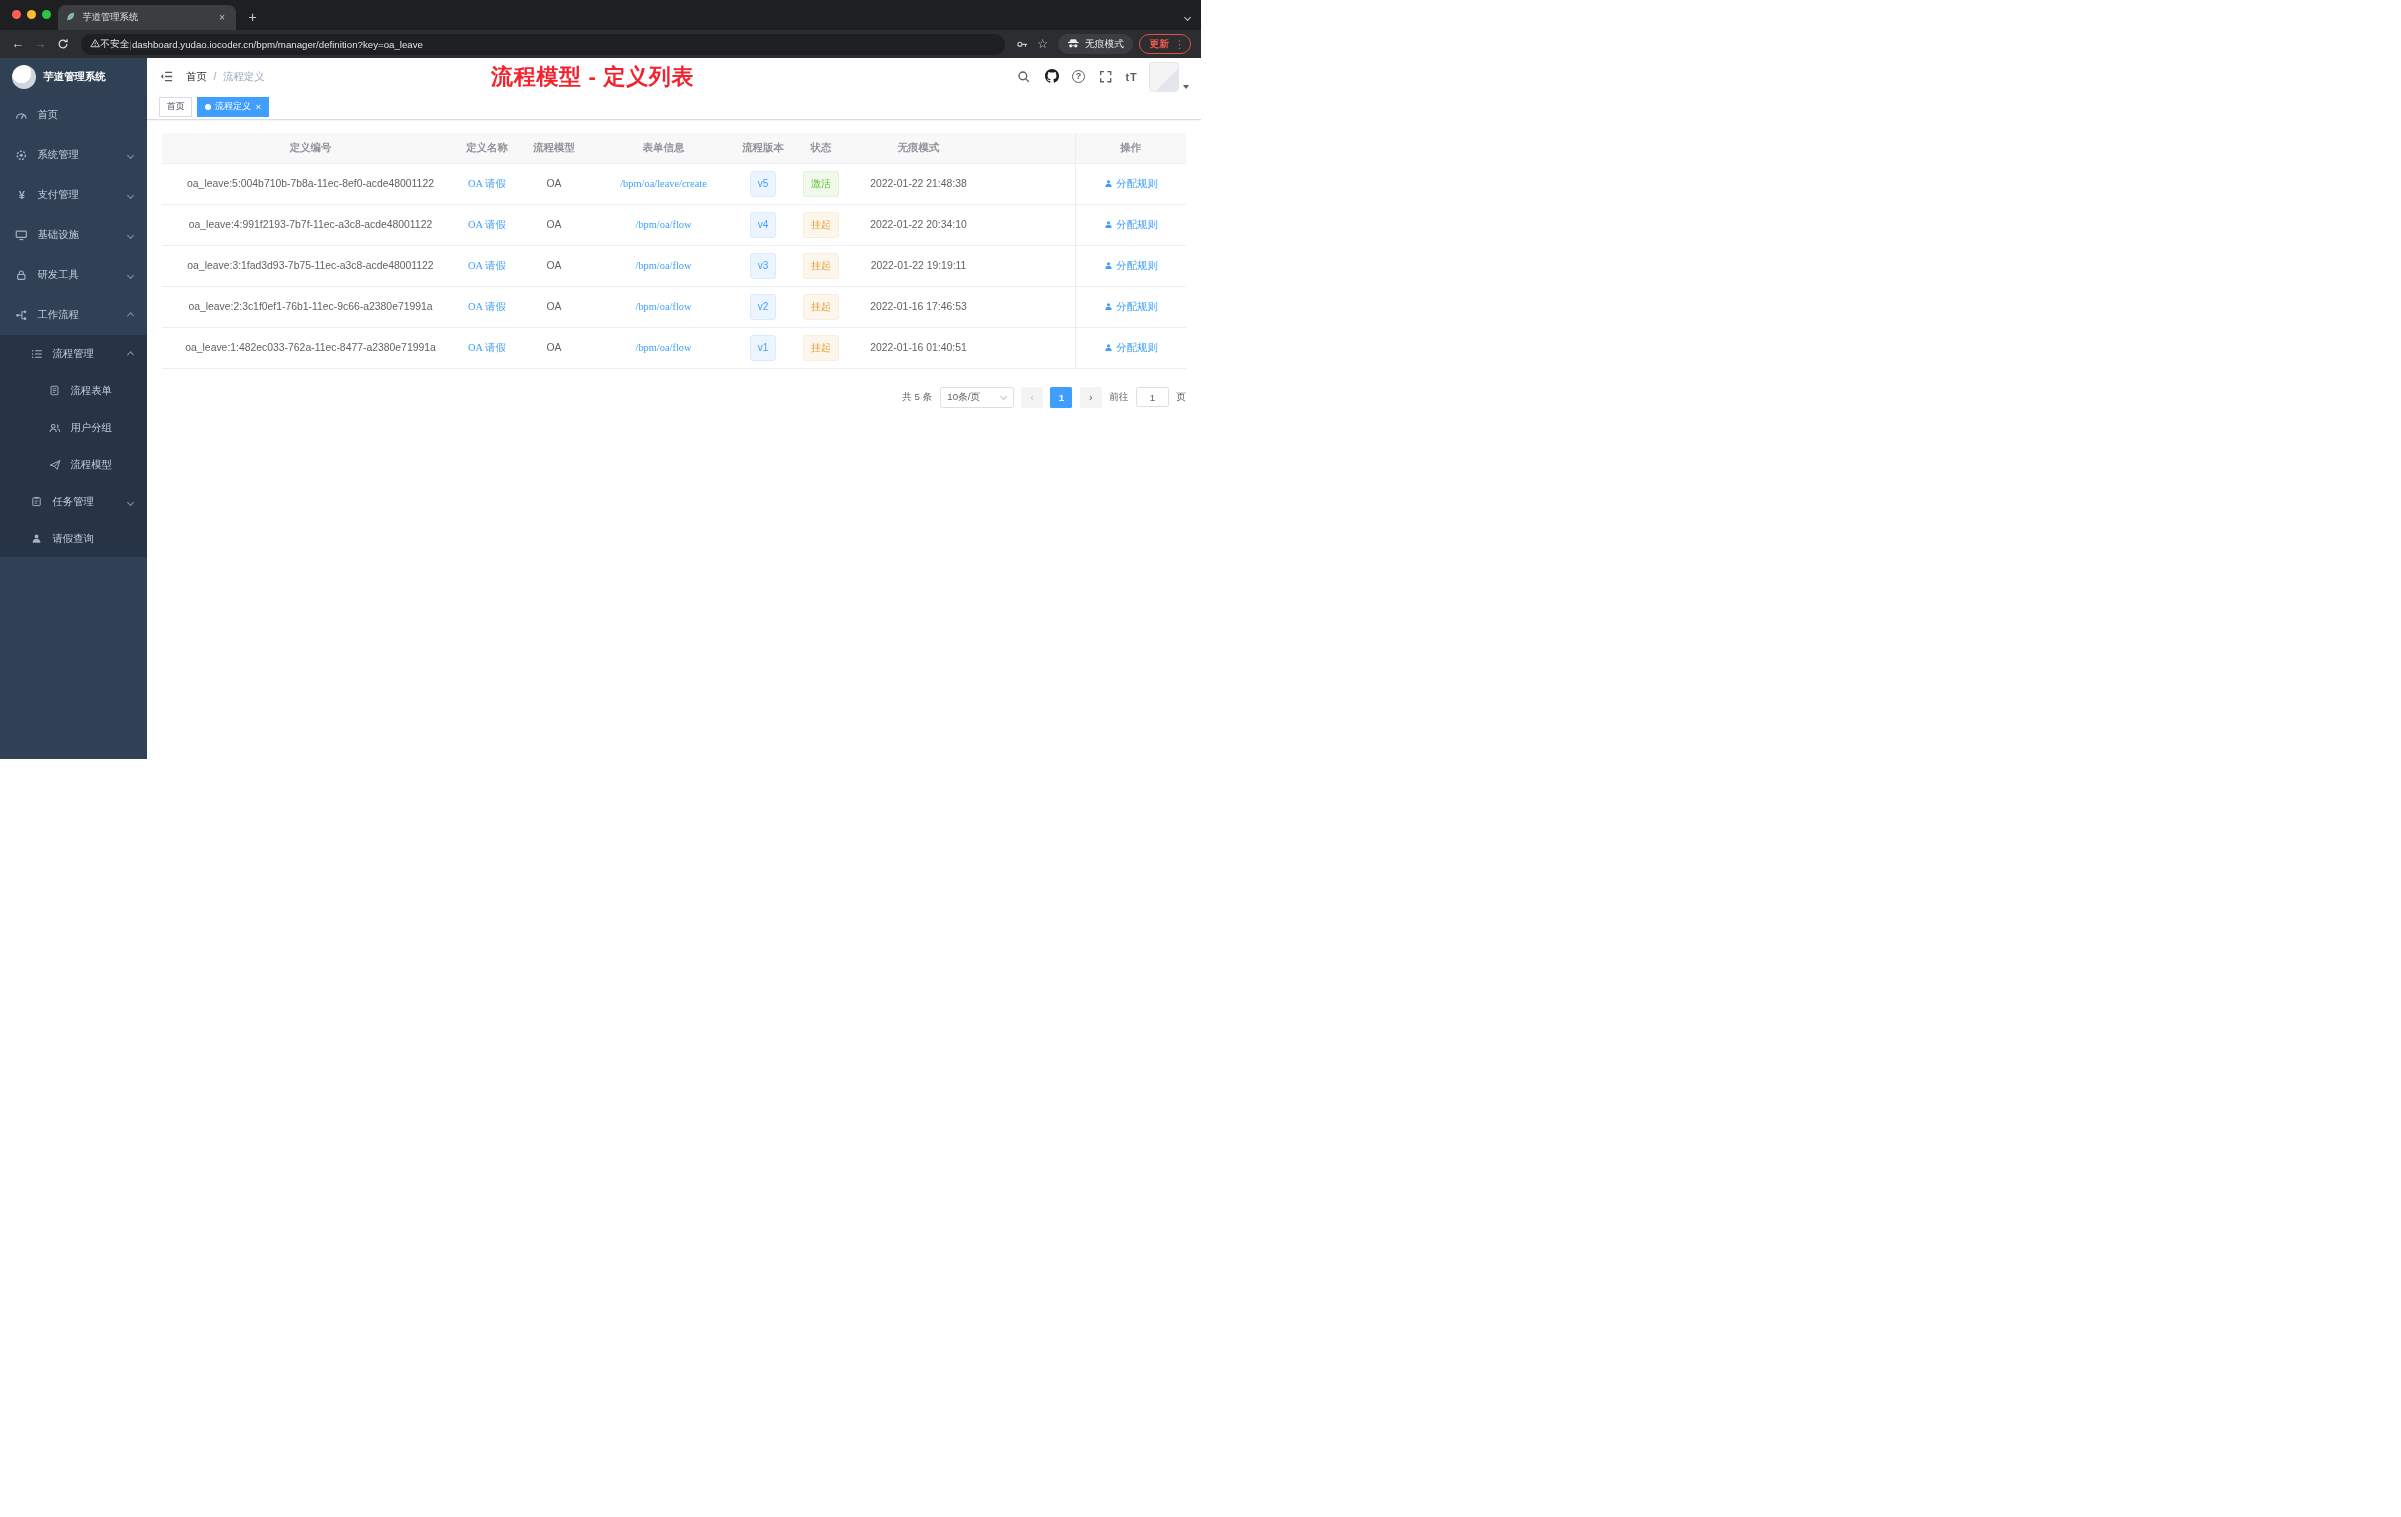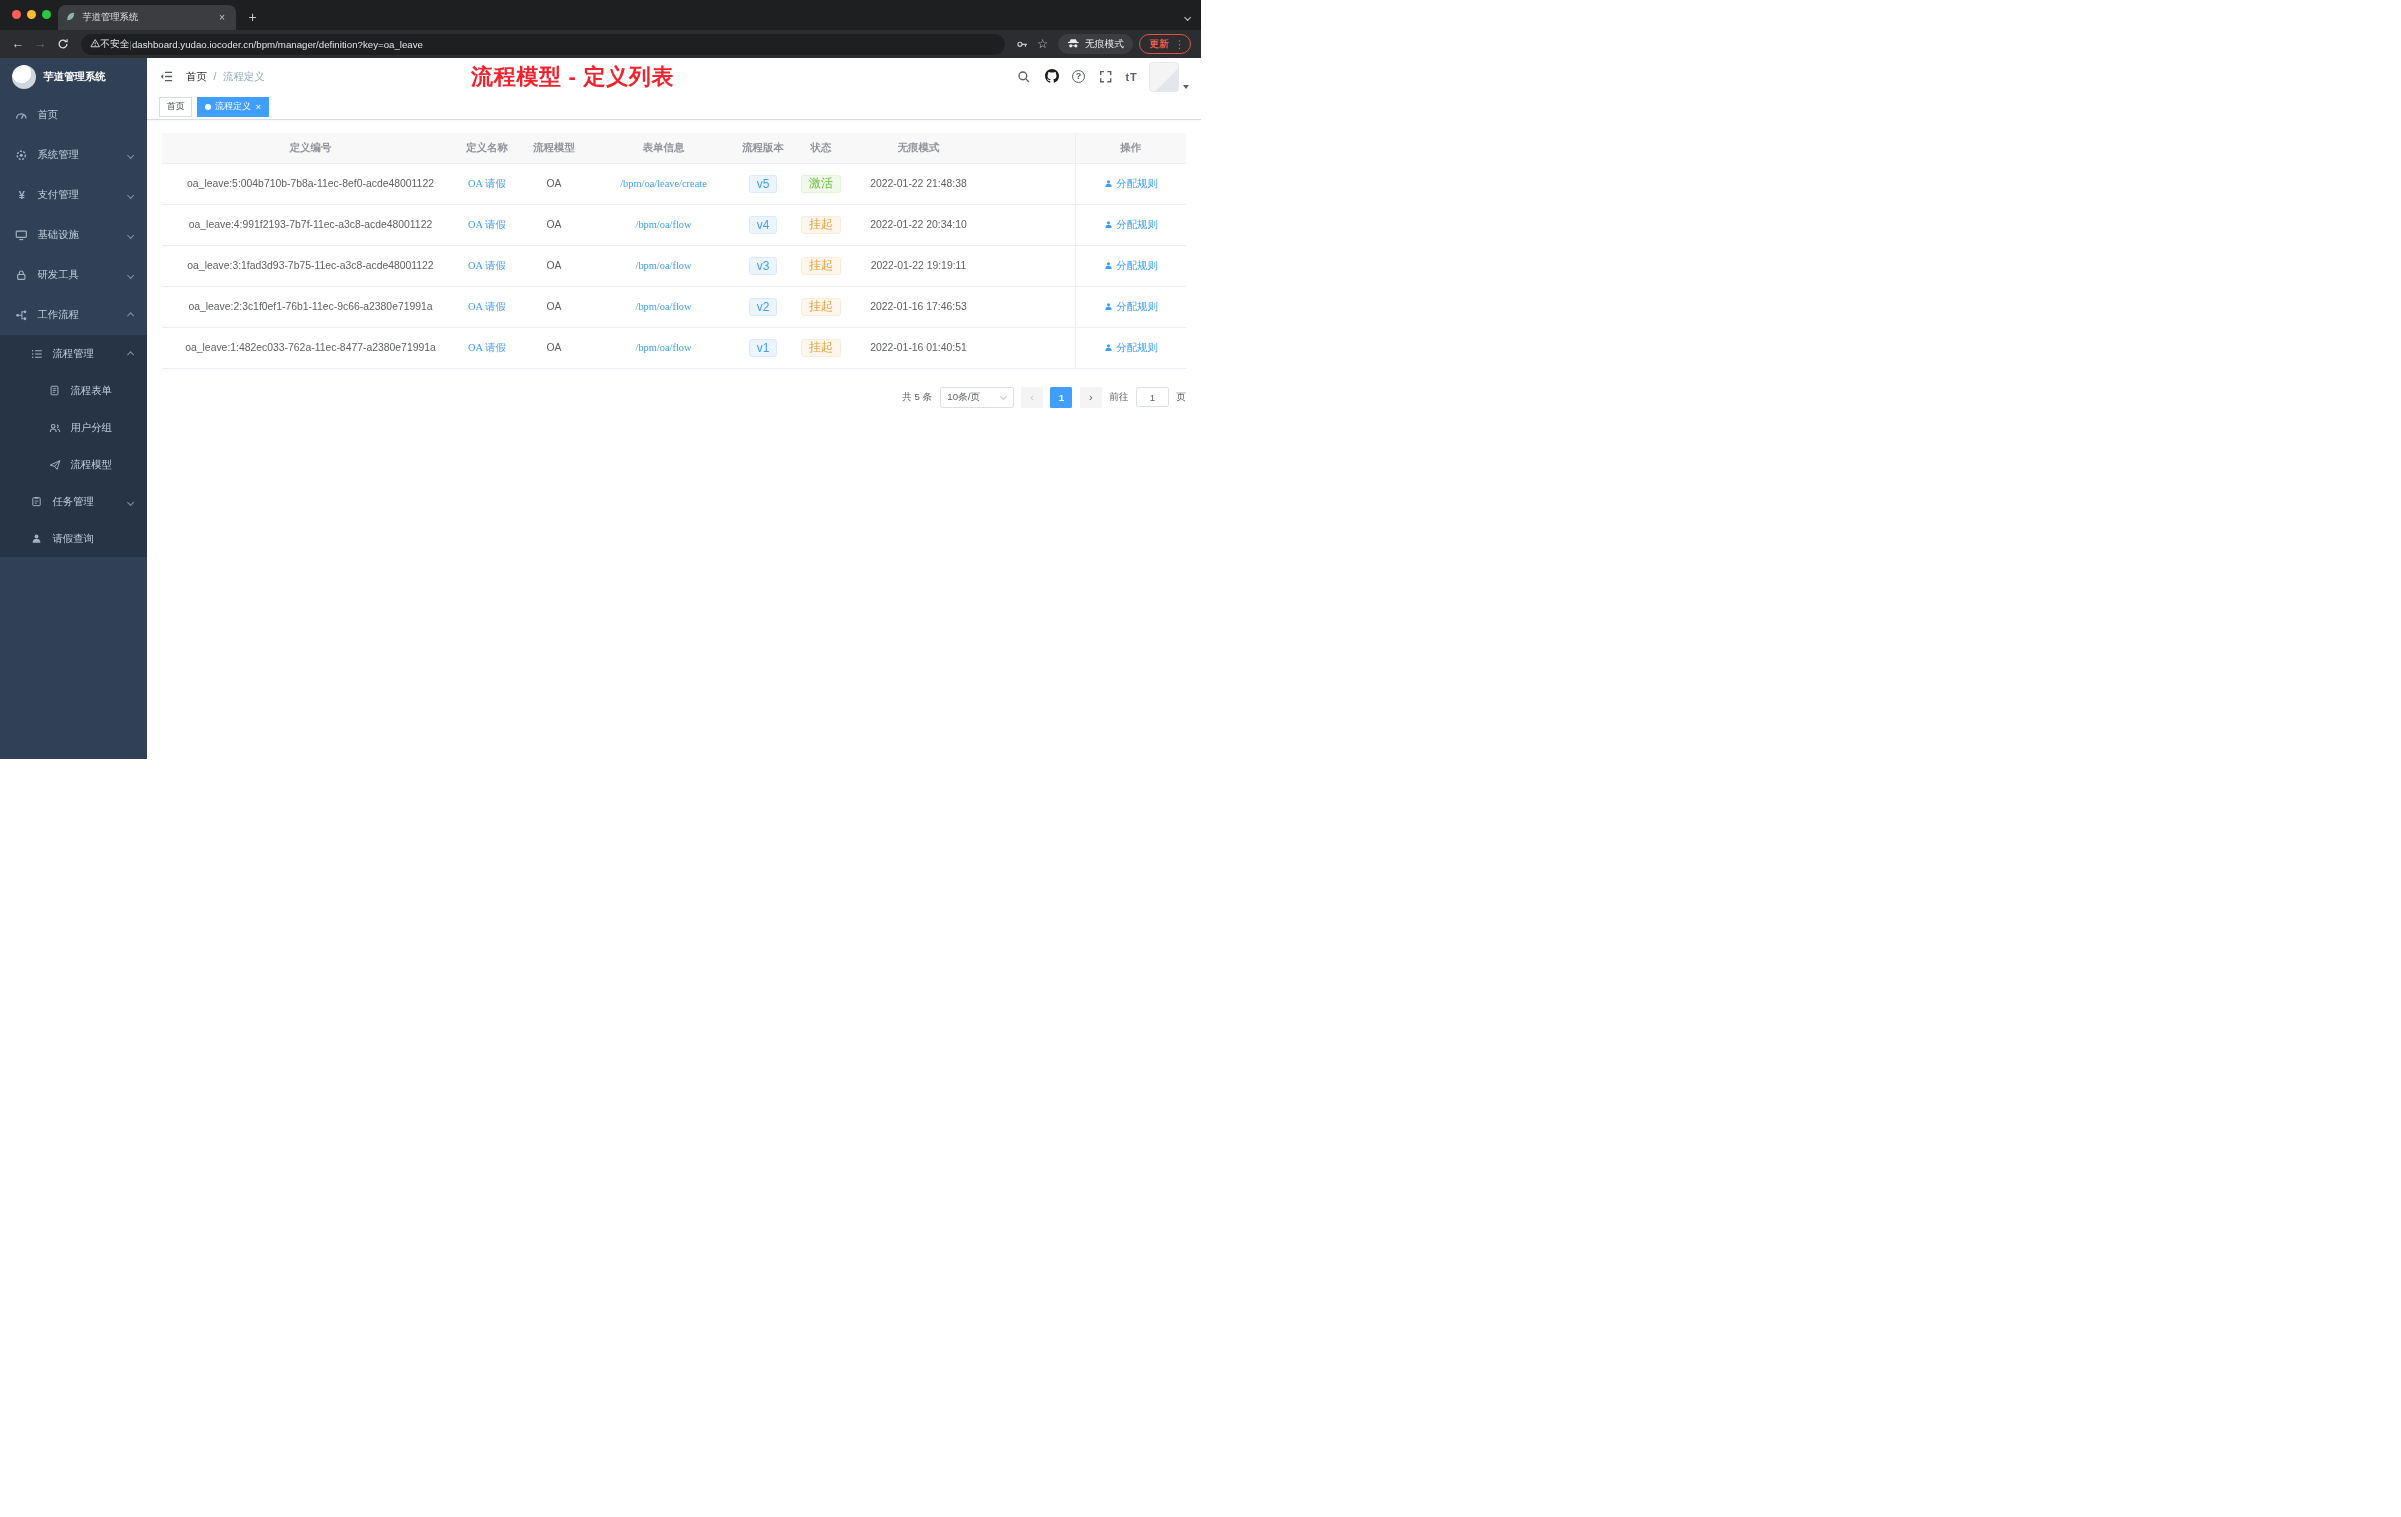--- a/index.html
+++ b/index.html
@@ -51,21 +51,21 @@
   .mi.leaf { height:37px; padding-left:48px; }
   .mi svg { display:block; }
 
   .main { flex:1; display:flex; flex-direction:column; background:#fff; }
   .navbar { height:37px; display:flex; align-items:center; padding:0 12px; position:relative; }
   .hamburger { color:#5a5e66; display:flex; align-items:center; }
   .crumb { margin-left:12px; font-size:10.4px; display:flex; align-items:center; gap:6.7px; }
   .crumb .home { color:#303133; }
   .crumb .sep { color:#97a8be; }
   .crumb .cur { color:#97a8be; }
-  .annotation { position:absolute; left:324px; top:3.7px; font-size:22px; font-weight:600; color:#f5222d; letter-spacing:0.7px; }
+  .annotation { position:absolute; left:344px; top:3.7px; font-size:22px; font-weight:600; color:#f5222d; letter-spacing:0.7px; }
   .nav-right { margin-left:auto; display:flex; align-items:center; gap:12px; color:#5a5e66; }
   .nav-ic { display:flex; align-items:center; justify-content:center; width:16.3px; height:16.3px; }
   .q-icon { width:13.4px; height:13.4px; border:1.1px solid #5a5e66; border-radius:50%; font-size:9px; font-weight:700;
     display:flex; align-items:center; justify-content:center; }
   .tt { font-size:11px; font-weight:700; letter-spacing:0.7px; }
   .avatar-wrap { display:flex; align-items:flex-end; gap:3.7px; }
   .avatar { width:30px; height:30px; border-radius:3.7px; background:linear-gradient(135deg,#f4f4f4 0 60%,#e3e6ea 60% 100%); border:0.7px solid #e6e6e6; }
   .caret { width:0; height:0; border-left:3.7px solid transparent; border-right:3.7px solid transparent;
     border-top:4.5px solid #5a5e66; margin-bottom:3px; }
 
@@ -77,21 +77,21 @@
   .vtag .dot { width:6px; height:6px; border-radius:50%; background:#fff; }
   .vtag .tclose { font-size:9.7px; line-height:1; }
 
   .content { padding:13.4px 15px 0 15px; }
   table { width:100%; border-collapse:collapse; font-size:10.4px; color:#606266; table-layout:fixed; }
   thead th { background:#f8f8f9; color:#909399; font-weight:700; height:30px; text-align:center;
     border-bottom:0.7px solid #ebeef5; overflow:hidden;font-family:Liberation Mono, monospace; }
   tbody td { height:41px; text-align:center; border-bottom:0.7px solid #ebeef5; overflow:hidden; }
   .action-col { border-left:0.7px solid #ebeef5; }
   .blue-link { color:#409eff; cursor:pointer;font-family:Liberation Serif, serif; }
-  .chip { display:inline-flex; align-items:center; height:18px; padding:0 6.7px; border-radius:3px; font-size:12px; }
+  .chip { display:inline-flex; align-items:center; height:26px; padding:0 6.7px; border-radius:3px; font-size:10px; }
   .chip-primary { background:#ecf5ff; border:0.7px solid #d9ecff; color:#409eff; }
   .chip-success { background:#f0f9eb; border:0.7px solid #e1f3d8; color:#67c23a; }
   .chip-warning { background:#fdf6ec; border:0.7px solid #faecd8; color:#e6a23c;text-align:right; }
   .assign { color:#409eff; display:inline-flex; align-items:center; gap:3.7px; cursor:pointer; }
 
   .pager { display:flex; align-items:center; justify-content:flex-end; gap:7.4px; margin-top:18px;
     font-size:9.7px; color:#606266; }
   .psel { width:74px; height:21px; border:0.7px solid #dcdfe6; border-radius:2.2px; display:flex;
     align-items:center; justify-content:space-between; padding:0 6.7px; color:#606266; cursor:pointer; }
   .psel .chev { color:#c0c4cc; margin-top:-2.2px; }

